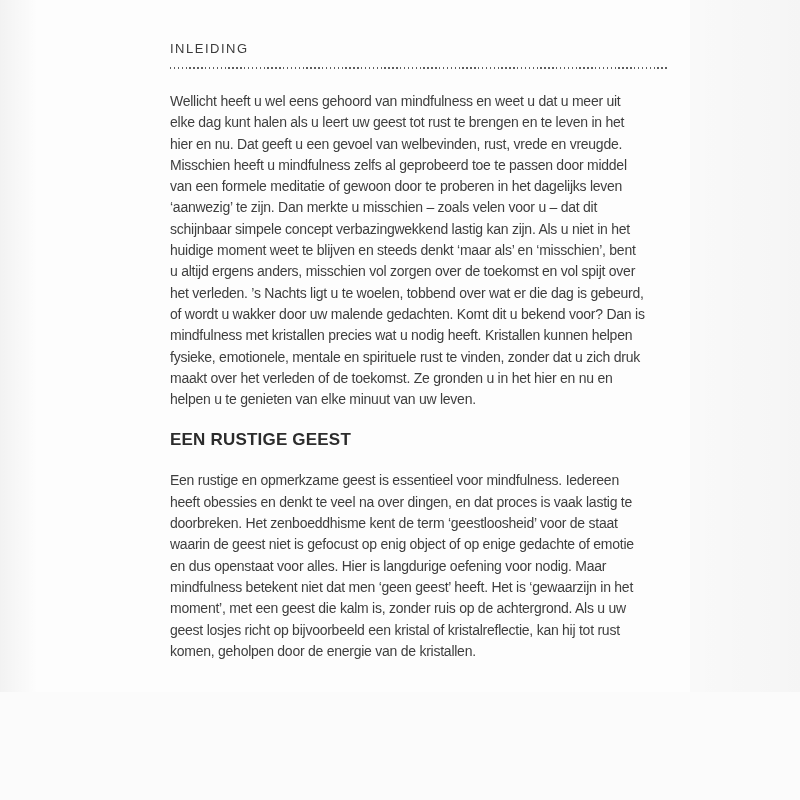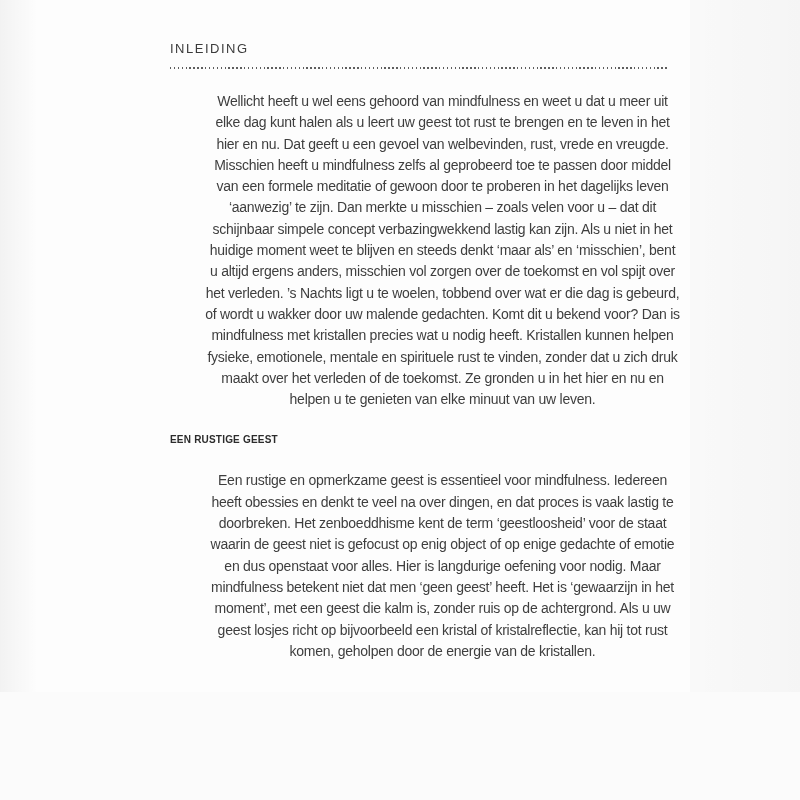--- a/index.html
+++ b/index.html
@@ -64,25 +64,24 @@
     color: #272727;
     line-height: 48px;
   }
   p.body-text {
     margin: 22px 0 0 0;
     font-size: 14px;
     line-height: 21.3px;
     letter-spacing: -0.25px;
     color: #3e3e3e;
     white-space: pre-line;
-    text-align: center;
   }
   h2.section-heading {
     margin: 22px 0 0 0;
-    font-size: 10px;
+    font-size: 17px;
     font-weight: 700;
     letter-spacing: 0.2px;
     color: #2c2c2c;
     line-height: 16px;
   }
   p.section-text {
   }
   .page-number {
     position: absolute;
     left: 170px;

